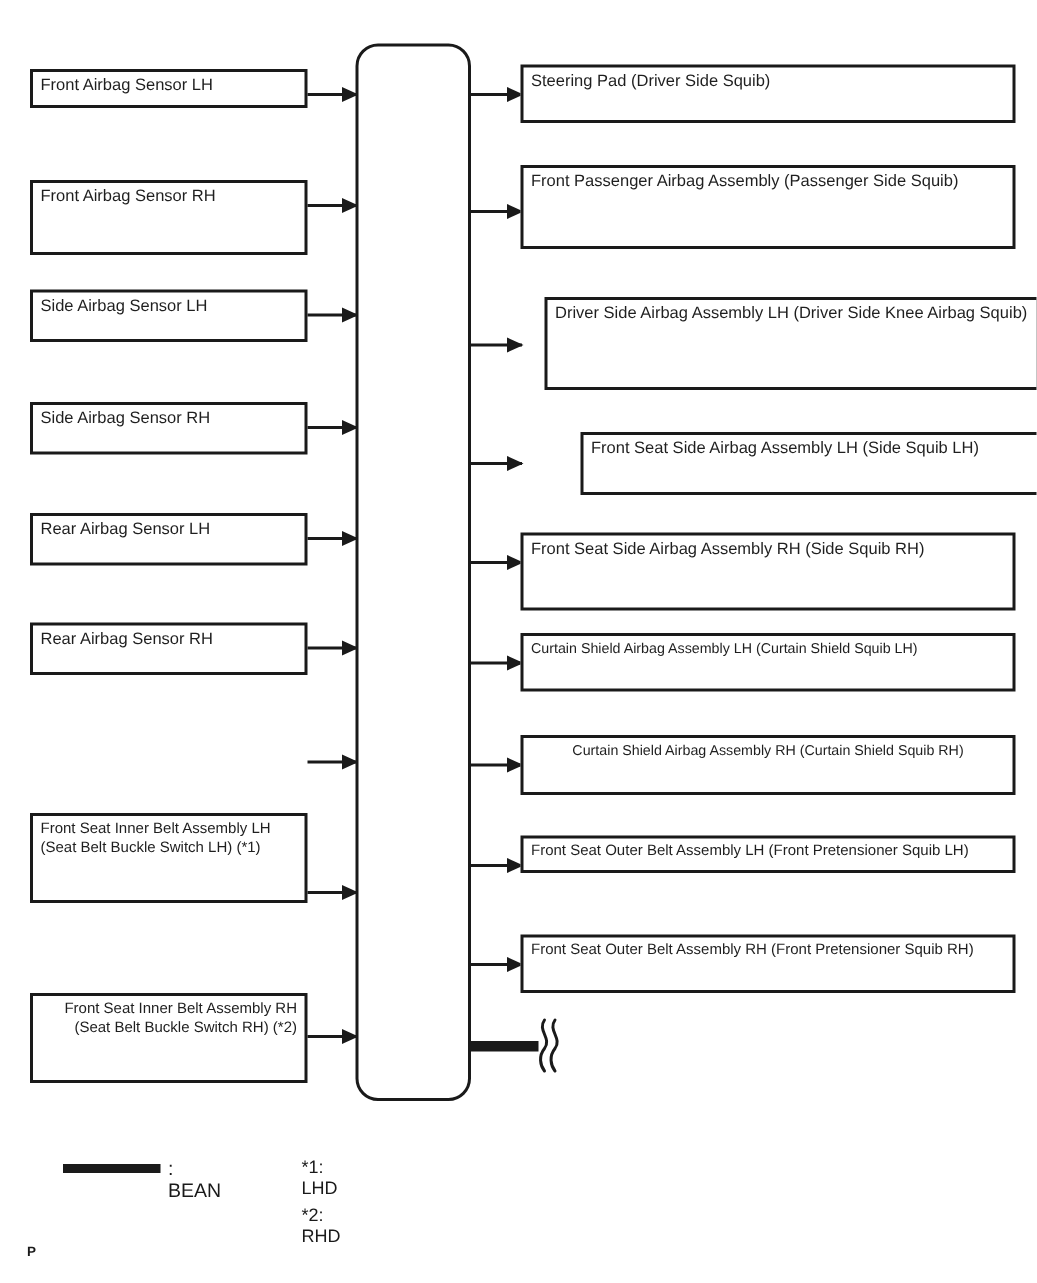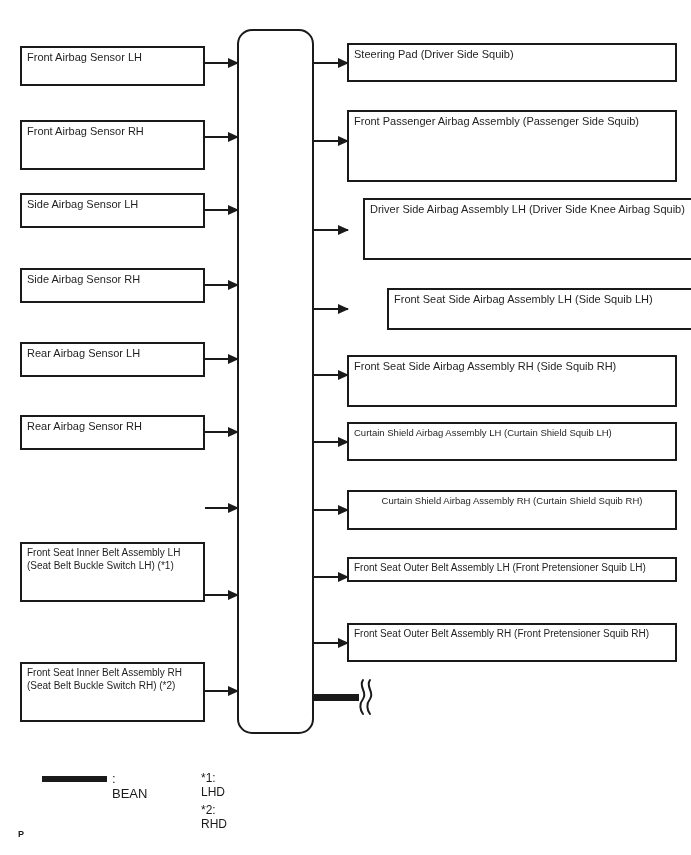--- a/index.html
+++ b/index.html
@@ -46,28 +46,28 @@
   .legend-bean-label { position:absolute; left:112px; top:771px; font-size:13px; }
   .legend-note-1 { position:absolute; left:201px; top:771px; font-size:12px; }
   .legend-note-2 { position:absolute; left:201px; top:803px; font-size:12px; }
   .page-marker { position:absolute; left:18px; top:829px; font-size:9px; font-weight:bold; }
 </style>
 </head>
 <body>
 
 <div class="stage">
 
-  <div class="node left-node" style="top:46px;height:40px;">Front Airbag Sensor LH</div>
+  <div class="node left-node" style="top:46px;height:26px;">Front Airbag Sensor LH</div>
   <div class="node left-node" style="top:120px;height:50px;">Front Airbag Sensor RH</div>
   <div class="node left-node" style="top:193px;height:35px;">Side Airbag Sensor LH</div>
   <div class="node left-node" style="top:268px;height:35px;">Side Airbag Sensor RH</div>
   <div class="node left-node" style="top:342px;height:35px;">Rear Airbag Sensor LH</div>
   <div class="node left-node" style="top:415px;height:35px;">Rear Airbag Sensor RH</div>
   <div class="node left-node fs-mid" style="top:542px;height:60px;">Front Seat Inner Belt Assembly LH (Seat Belt Buckle Switch LH) (*1)</div>
-  <div class="node left-node fs-mid" style="top:662px;height:60px;">Front Seat Inner Belt Assembly RH (Seat Belt Buckle Switch RH) (*2)</div>
+  <div class="node left-node fs-mid" style="top:662px;height:60px;text-align:right;">Front Seat Inner Belt Assembly RH (Seat Belt Buckle Switch RH) (*2)</div>
 
   <div class="arrow arrow-left" style="top:62px;"></div>
   <div class="arrow arrow-left" style="top:136px;"></div>
   <div class="arrow arrow-left" style="top:209px;"></div>
   <div class="arrow arrow-left" style="top:284px;"></div>
   <div class="arrow arrow-left" style="top:358px;"></div>
   <div class="arrow arrow-left" style="top:431px;"></div>
   <div class="arrow arrow-left" style="top:507px;"></div>
   <div class="arrow arrow-left" style="top:594px;"></div>
   <div class="arrow arrow-left" style="top:690px;"></div>
@@ -78,21 +78,21 @@
   <div class="arrow arrow-right" style="top:140px;"></div>
   <div class="arrow arrow-right" style="top:229px;"></div>
   <div class="arrow arrow-right" style="top:308px;"></div>
   <div class="arrow arrow-right" style="top:374px;"></div>
   <div class="arrow arrow-right" style="top:441px;"></div>
   <div class="arrow arrow-right" style="top:509px;"></div>
   <div class="arrow arrow-right" style="top:576px;"></div>
   <div class="arrow arrow-right" style="top:642px;"></div>
 
   <div class="node right-node" style="top:43px;height:39px;">Steering Pad (Driver Side Squib)</div>
-  <div class="node right-node" style="top:110px;height:72px;">Front Passenger Airbag Assembly (Passenger Side Squib)</div>
+  <div class="node right-node" style="top:110px;height:56px;">Front Passenger Airbag Assembly (Passenger Side Squib)</div>
   <div class="node right-node" style="top:198px;height:62px;margin-left:16px;">Driver Side Airbag Assembly LH (Driver Side Knee Airbag Squib)</div>
   <div class="node right-node" style="top:288px;height:42px;margin-left:40px;">Front Seat Side Airbag Assembly LH (Side Squib LH)</div>
   <div class="node right-node" style="top:355px;height:52px;">Front Seat Side Airbag Assembly RH (Side Squib RH)</div>
   <div class="node right-node fs-small" style="top:422px;height:39px;">Curtain Shield Airbag Assembly LH (Curtain Shield Squib LH)</div>
   <div class="node right-node fs-small" style="top:490px;height:40px;text-align:center;">Curtain Shield Airbag Assembly RH (Curtain Shield Squib RH)</div>
   <div class="node right-node fs-mid" style="top:557px;height:25px;">Front Seat Outer Belt Assembly LH (Front Pretensioner Squib LH)</div>
   <div class="node right-node fs-mid" style="top:623px;height:39px;">Front Seat Outer Belt Assembly RH (Front Pretensioner Squib RH)</div>
 
   <div class="bean-line"></div>
   <svg class="break-symbol" width="24" height="40" viewBox="0 0 24 40">

